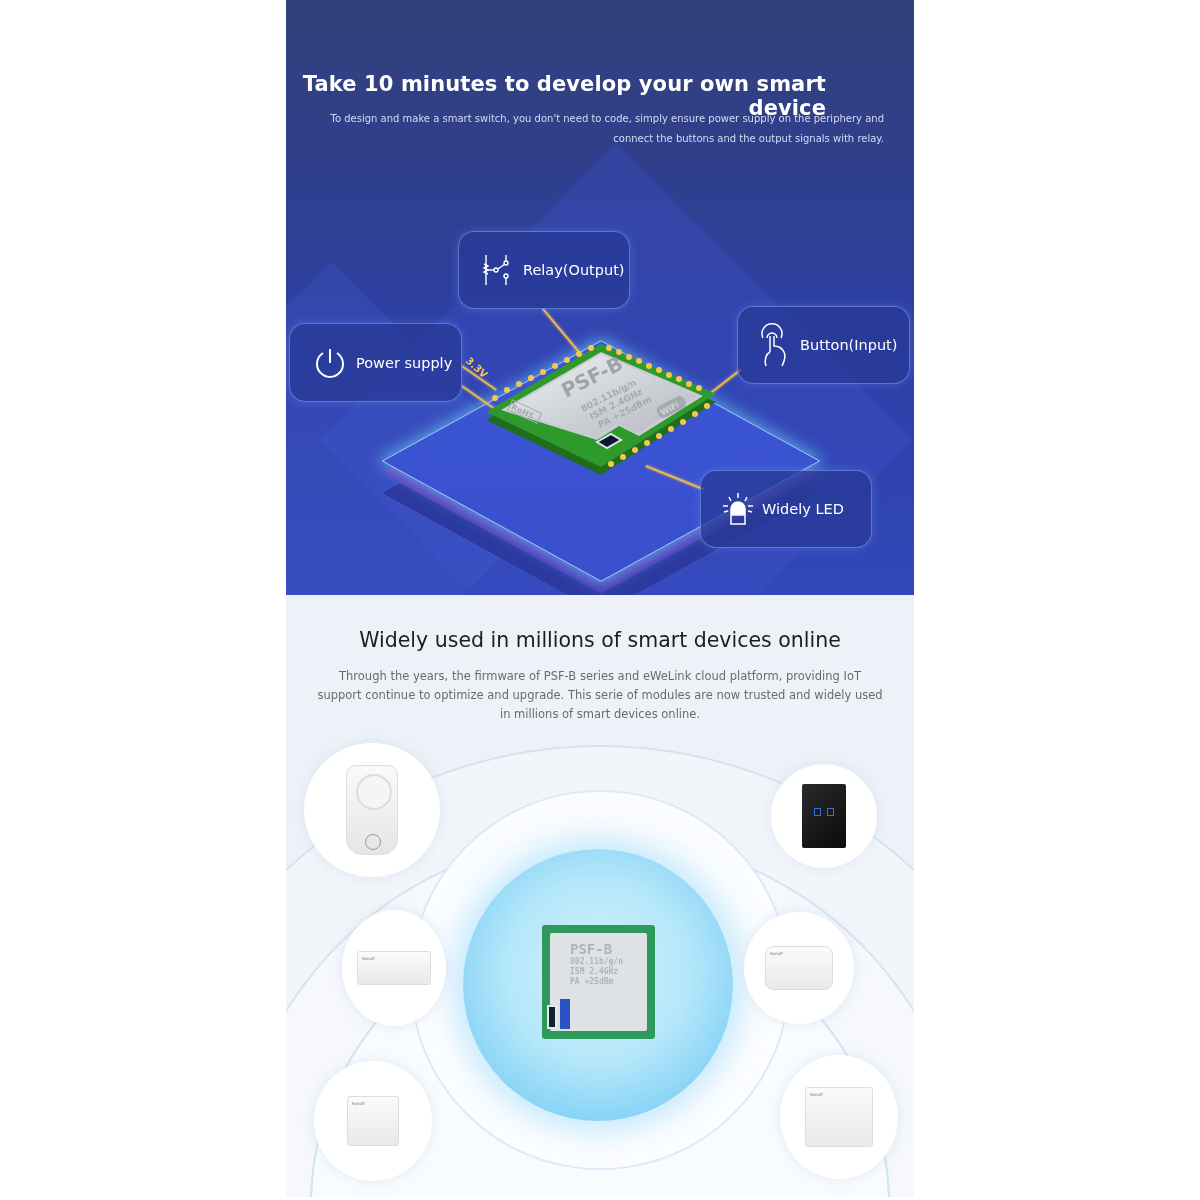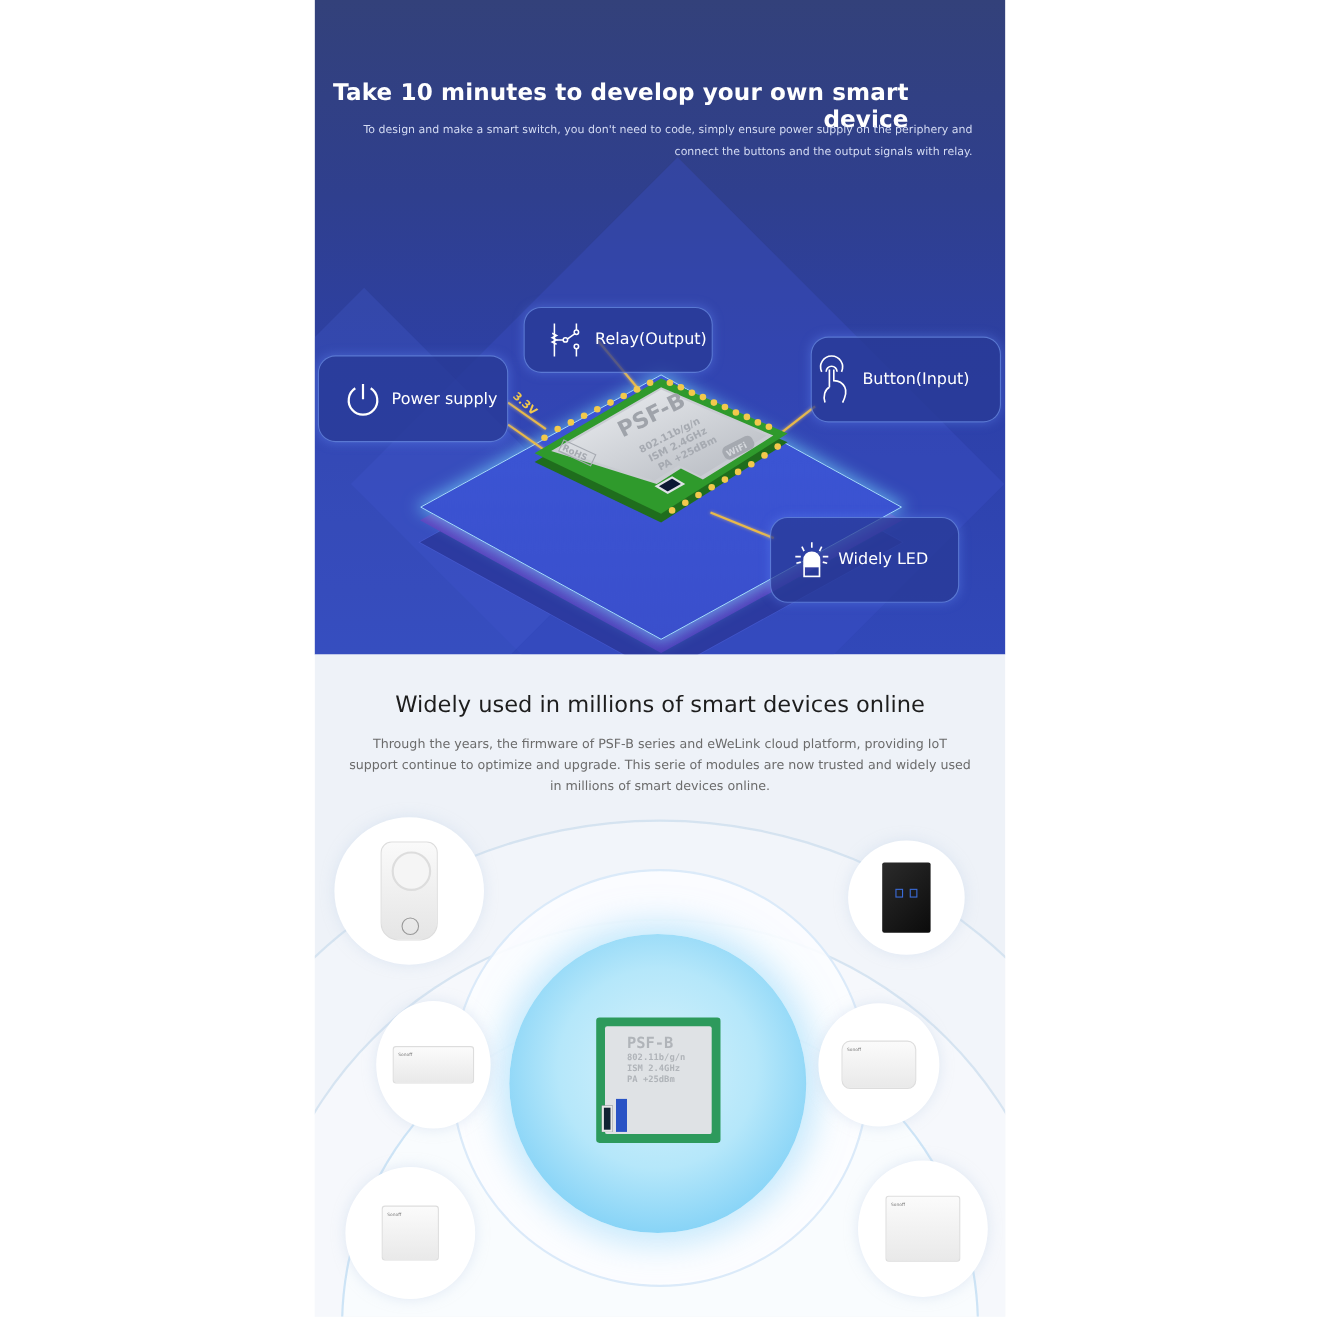--- a/index.html
+++ b/index.html
@@ -40,25 +40,25 @@
   .volt { position: absolute; left: 178px; top: 362px; color: #f2c94c; font-size: 10px; font-weight: bold;
     transform: rotate(42deg); }
 
   
   .callout { position: absolute; background: rgba(40,58,150,0.75); border: 1.5px solid rgba(130,170,255,0.55);
     border-radius: 16px; box-shadow: 0 0 10px rgba(110,150,255,0.35); display: flex; align-items: center;
     color: #ffffff; font-size: 14.5px; }
   .callout .ico { flex: 0 0 auto; display: flex; align-items: center; justify-content: center; }
   .callout .lbl { white-space: nowrap; }
 
-  .c-relay  { left: 190px; top: 231px; width: 172px; height: 60px; padding-left: 18px; margin-top: 48px; }
+  .c-relay  { left: 172px; top: 231px; width: 172px; height: 78px; padding-left: 18px; }
   .c-relay .ico { width: 40px; margin-right: 6px; }
   .c-power  { left: 3px; top: 323px; width: 173px; height: 79px; padding-left: 20px; }
   .c-power .ico { width: 40px; margin-right: 6px; }
-  .c-button { left: 451px; top: 306px; width: 173px; height: 78px; }
+  .c-button { left: 451px; top: 306px; width: 173px; height: 78px; padding-left: 16px; }
   .c-button .ico { width: 40px; margin-right: 6px; }
   .c-led    { left: 414px; top: 470px; width: 172px; height: 78px; padding-left: 18px; }
   .c-led .ico { width: 38px; margin-right: 5px; }
 
   
   .bottom { position: absolute; left: 0; top: 595px; width: 628px; height: 602px; overflow: hidden;
     background: #eef2f8; }
   .ring { position: absolute; border-radius: 50%; border: 2px solid rgba(210,225,240,0.9);
     left: 50%; transform: translateX(-50%); }
   .ring.r1 { width: 920px; height: 920px; top: 150px; background: rgba(245,248,252,0.5); }

